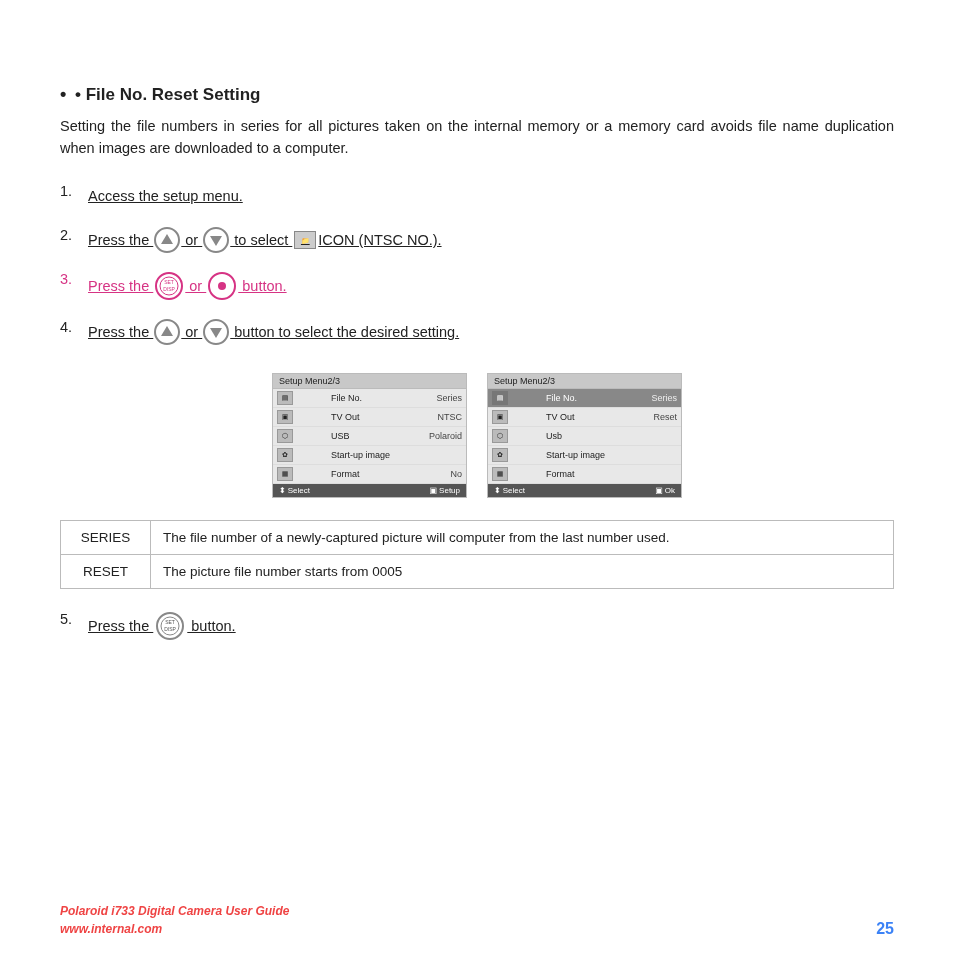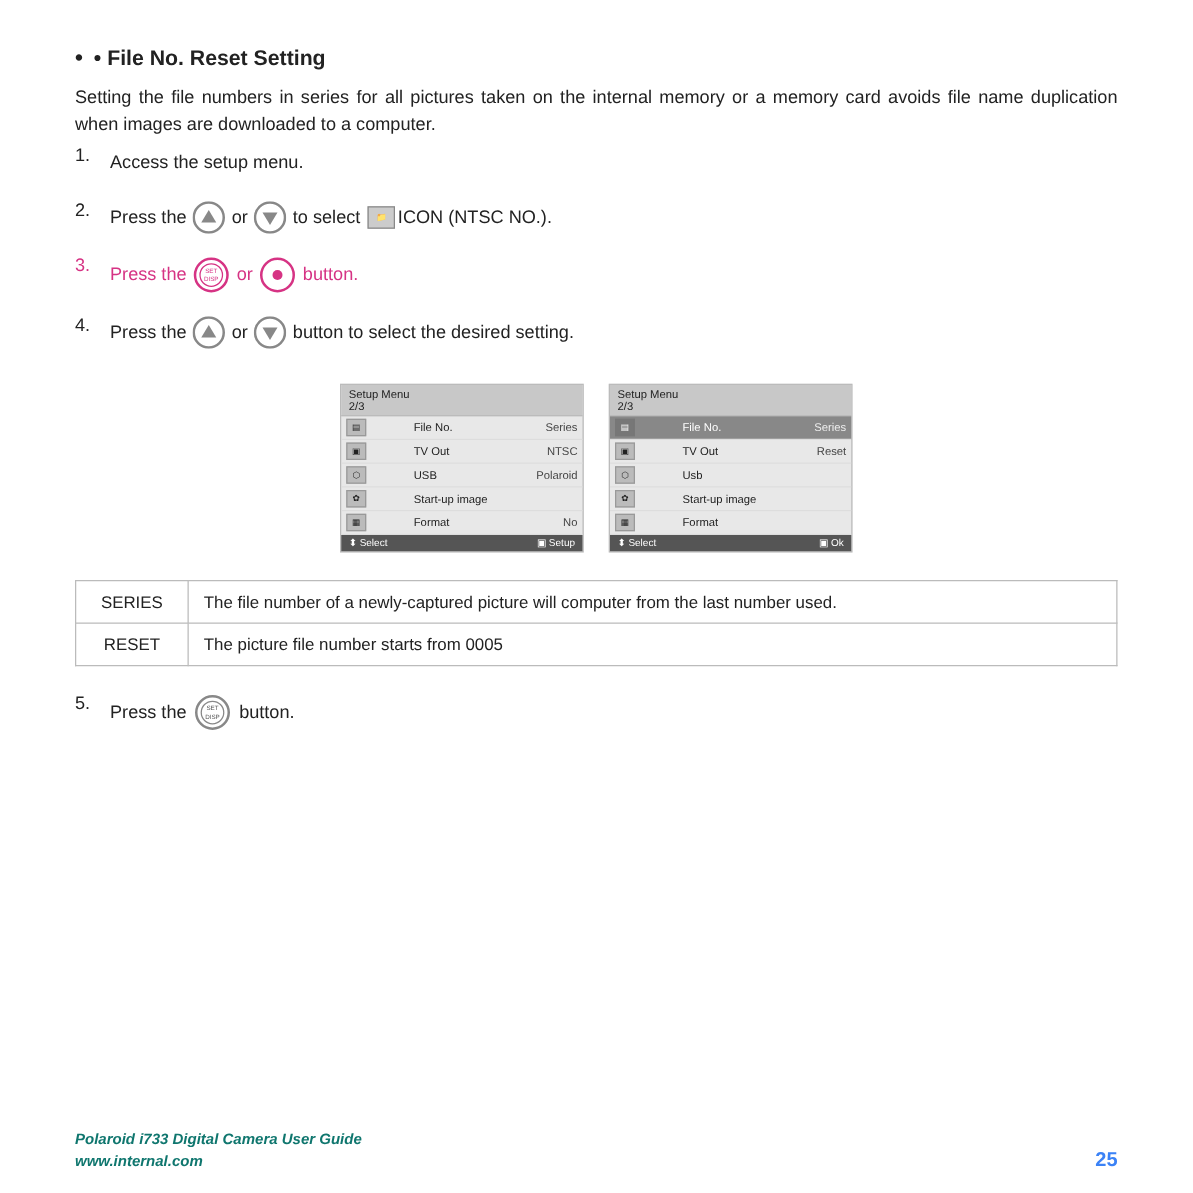--- a/index.html
+++ b/index.html
@@ -17,68 +17,69 @@
       height: 954px;
       padding: 36px 60px 20px 60px;
       position: relative;
       display: flex;
       flex-direction: column;
     }
     .title-line {
       font-size: 17px;
       font-weight: bold;
       margin-bottom: 10px;
+      margin-top: 48px;
     }
     .bullet {
       font-size: 18px;
       margin-right: 4px;
     }
     .body-text {
       font-size: 14.5px;
       line-height: 1.55;
       text-align: justify;
-      margin-bottom: 5px;
+      margin-bottom: 23px;
     }
     .step {
       display: flex;
       align-items: flex-start;
       margin-bottom: 18px;
       font-size: 14.5px;
     }
     .step-num {
       min-width: 28px;
       font-size: 14.5px;
     }
     .step-content {
       display: flex;
       align-items: center;
       flex-wrap: wrap;
       line-height: 1.8;
+      text-decoration: underline;
     }
     .screenshots-row {
       display: flex;
       gap: 20px;
       justify-content: center;
       margin: 10px 0 22px 0;
     }
     .screenshot {
       width: 195px;
       border: 1px solid #bbb;
       background: #e8e8e8;
       font-size: 9px;
       color: #222;
     }
     .sc-header {
       background: #c8c8c8;
       padding: 2px 6px;
       display: flex;
-      justify-content: flex-end;
+      justify-content: flex-start;
       font-size: 9px;
       border-bottom: 1px solid #bbb;
-      flex-direction: column;
     }
     .sc-row {
       display: flex;
       align-items: center;
       padding: 2px 4px;
       border-bottom: 1px solid #ddd;
       min-height: 18px;
     }
     .sc-row.highlighted {
       background: #888;
@@ -143,21 +144,21 @@
       width: 100%;
       display: flex;
       justify-content: space-between;
       align-items: flex-end;
       padding: 0 60px;
     }
     .footer-left {
       font-size: 12px;
       font-weight: bold;
       font-style: italic;
-      color: #0f766e;
+      color: #ef4444;
       line-height: 1.5;
     }
     .footer-right {
       font-size: 16px;
       font-weight: bold;
       color: #3b82f6;
     }
     .step3-highlight {
       color: #d63384;
       display: flex;

